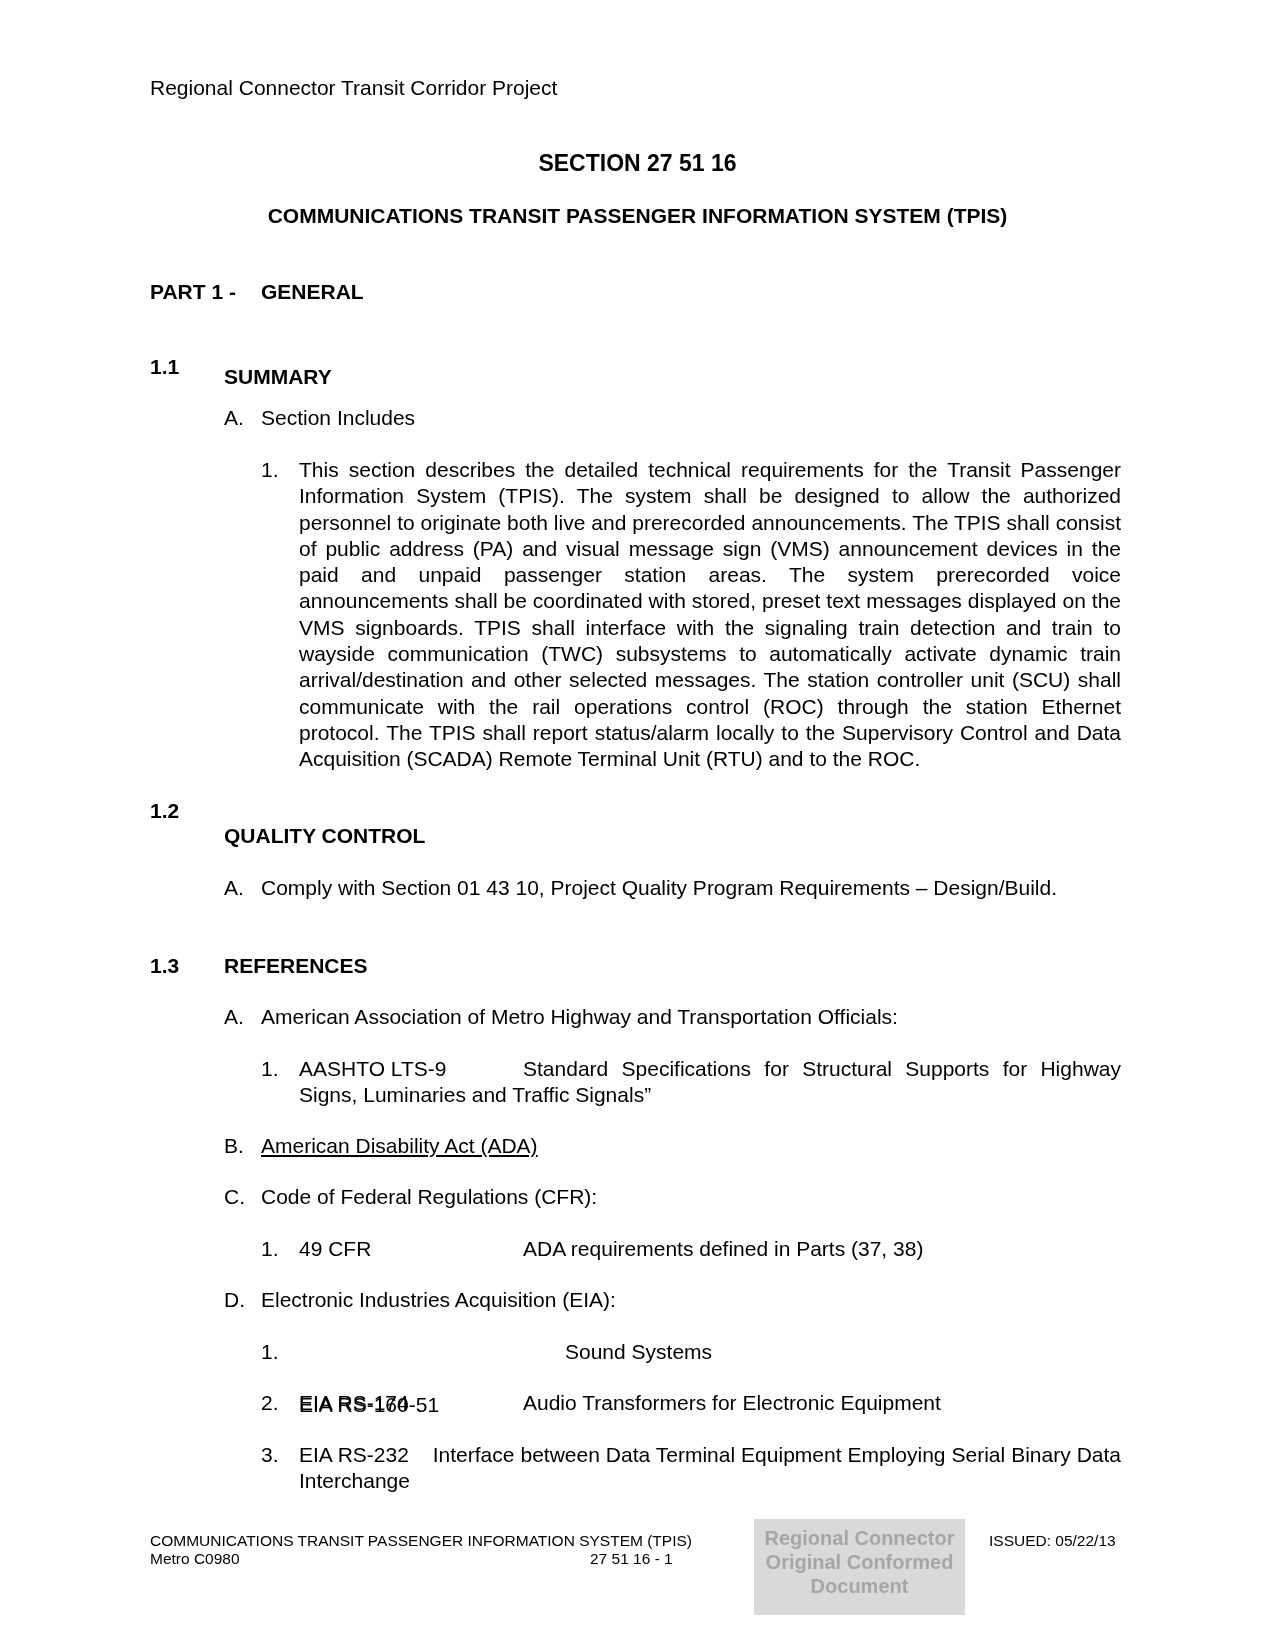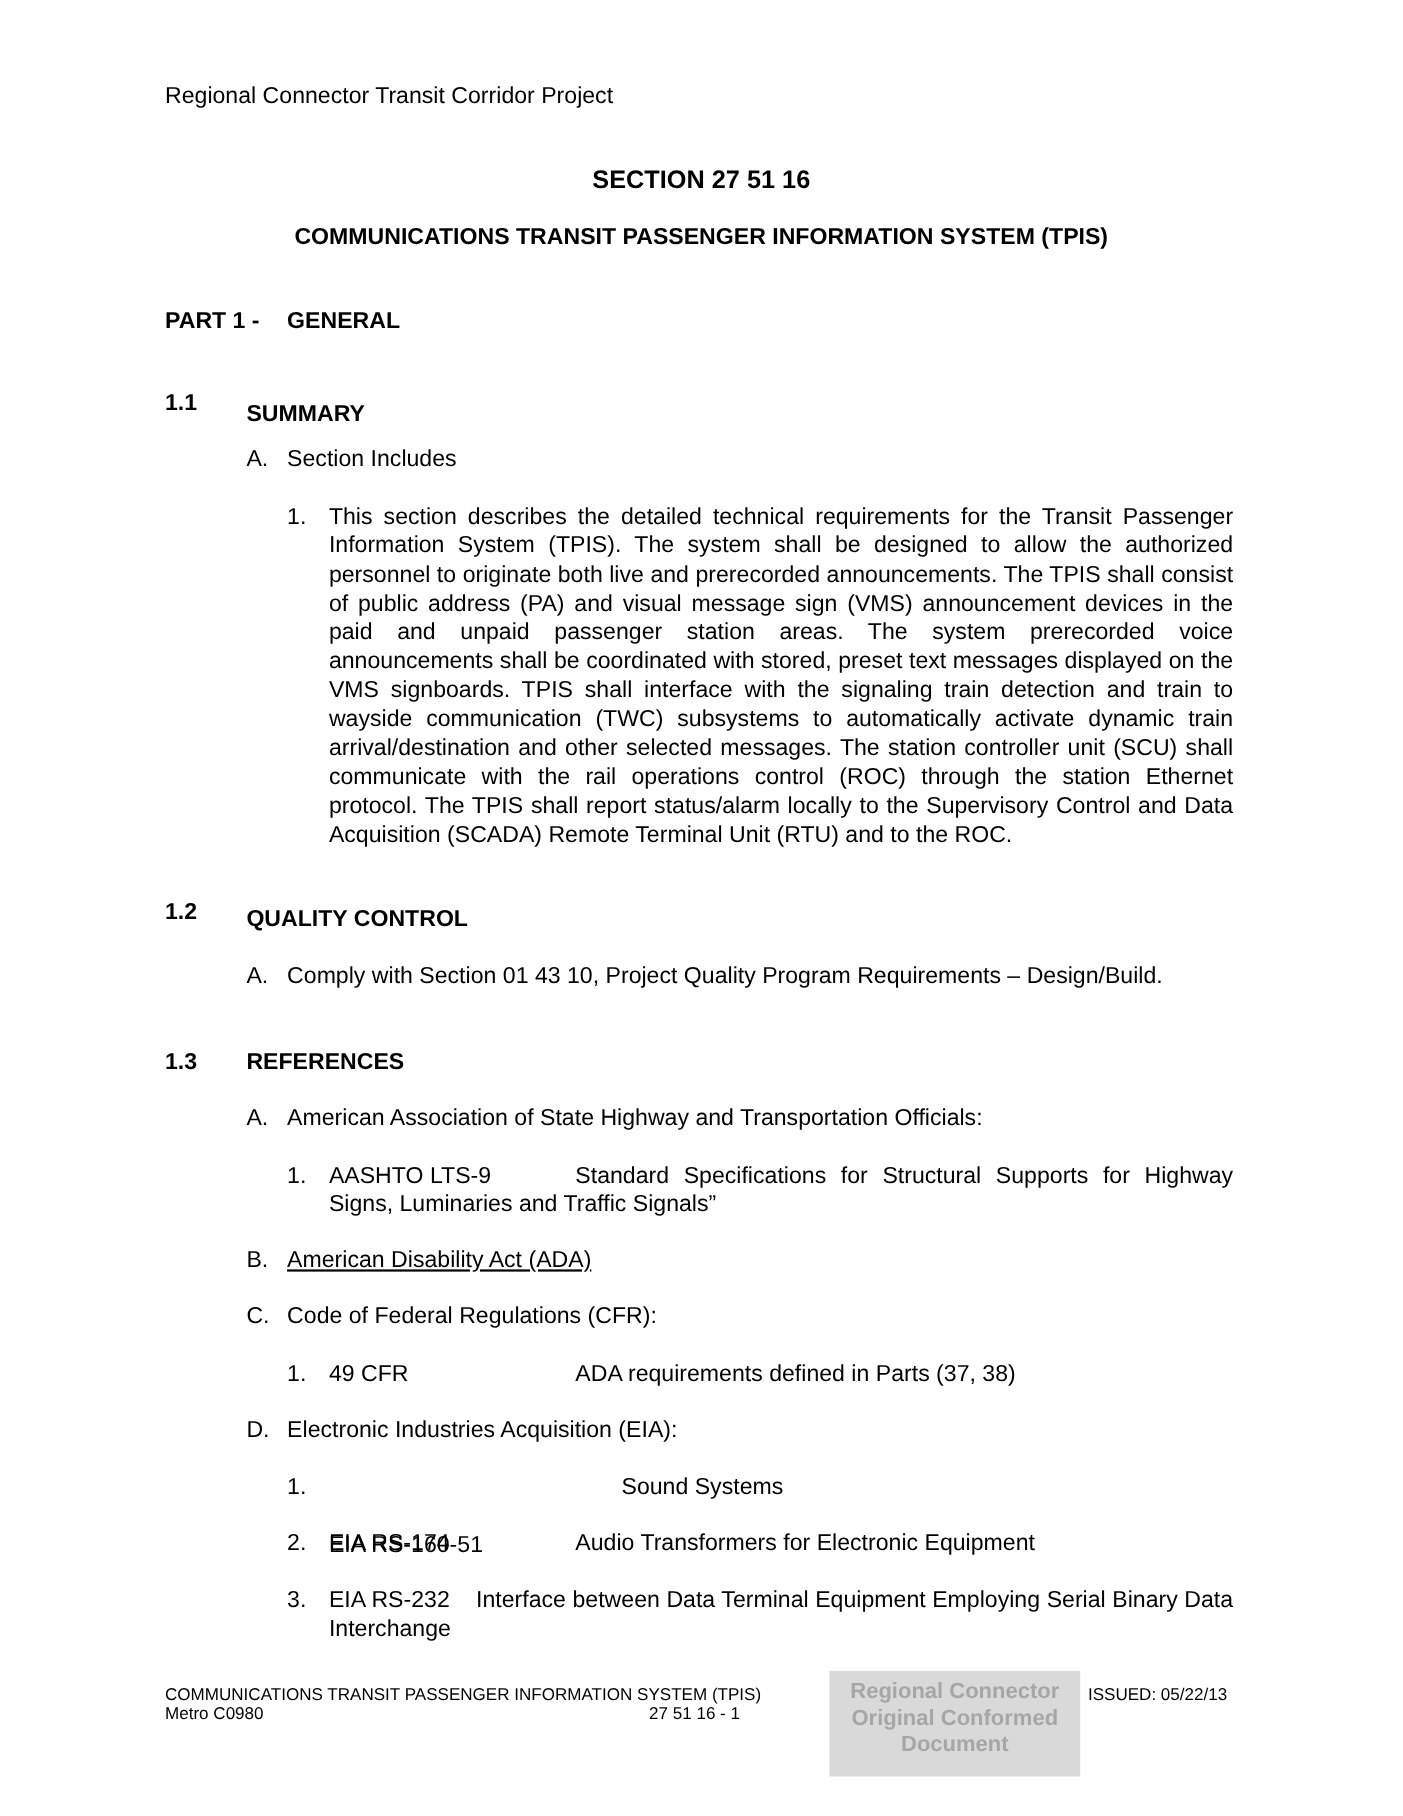--- a/index.html
+++ b/index.html
@@ -4,21 +4,21 @@
 <style>
   html, body { margin: 0; padding: 0; background: #ffffff; }
   body { width: 1275px; height: 1651px; position: relative; overflow: hidden;
          font-family: "Liberation Sans", sans-serif; color: #000; }
   .abs { position: absolute; white-space: nowrap; }
   .t { font-size: 21px; line-height: 26px; }
   .b { font-weight: bold; }
   .para { position: absolute; left: 299px; width: 822px; font-size: 21px; line-height: 26.3px;
           text-align: justify; text-align-last: left; }
   .footer { font-size: 15.5px; line-height: 18px; }
-  .stamp { position: absolute; left: 754px; top: 1519px; width: 228px; height: 96px;
+  .stamp { position: absolute; left: 754px; top: 1519px; width: 211px; height: 96px;
            background: #d9d9d9; color: #a6a6a6; font-weight: bold; font-size: 20px;
            line-height: 24px; text-align: center; padding-top: 7px; box-sizing: border-box; }
 </style>
 </head>
 <body>
 
 <div class="abs t" style="left:150px;top:75px;">Regional Connector Transit Corridor Project</div>
 
 <div class="abs b" style="left:0;width:1275px;text-align:center;top:150px;font-size:23px;">SECTION 27 51 16</div>
 <div class="abs b t" style="left:0;width:1275px;text-align:center;top:203px;">COMMUNICATIONS TRANSIT PASSENGER INFORMATION SYSTEM (TPIS)</div>
@@ -26,30 +26,30 @@
 <div class="abs b t" style="left:150px;top:279px;">PART 1 -</div>
 <div class="abs b t" style="left:261px;top:279px;">GENERAL</div>
 
 <div class="abs b t" style="left:150px;top:354px;">1.1</div>
 <div class="abs b t" style="left:224px;top:364px;">SUMMARY</div>
 <div class="abs t" style="left:224px;top:405px;">A.</div>
 <div class="abs t" style="left:261px;top:405px;">Section Includes</div>
 <div class="abs t" style="left:261px;top:457px;">1.</div>
 <div class="para" style="top:457px;">This section describes the detailed technical requirements for the Transit Passenger Information System (TPIS). The system shall be designed to allow the authorized personnel to originate both live and prerecorded announcements. The TPIS shall consist of public address (PA) and visual message sign (VMS) announcement devices in the paid and unpaid passenger station areas. The system prerecorded voice announcements shall be coordinated with stored, preset text messages displayed on the VMS signboards. TPIS shall interface with the signaling train detection and train to wayside communication (TWC) subsystems to automatically activate dynamic train arrival/destination and other selected messages. The station controller unit (SCU) shall communicate with the rail operations control (ROC) through the station Ethernet protocol. The TPIS shall report status/alarm locally to the Supervisory Control and Data Acquisition (SCADA) Remote Terminal Unit (RTU) and to the ROC.</div>
 
-<div class="abs b t" style="left:150px;top:816px;">1.2</div>
+<div class="abs b t" style="left:150px;top:798px;">1.2</div>
 <div class="abs b t" style="left:224px;top:823px;">QUALITY CONTROL</div>
 <div class="abs t" style="left:224px;top:875px;">A.</div>
 <div class="para" style="left:261px;width:860px;top:875px;">Comply with Section 01 43 10, Project Quality Program Requirements – Design/Build.</div>
 
 <div class="abs b t" style="left:150px;top:953px;">1.3</div>
 <div class="abs b t" style="left:224px;top:953px;">REFERENCES</div>
 
 <div class="abs t" style="left:224px;top:1004px;">A.</div>
-<div class="abs t" style="left:261px;top:1004px;">American Association of State Highway and Transportation Officials:</div>
+<div class="abs t" style="left:261px;top:1004px;">American Association of Metro Highway and Transportation Officials:</div>
 <div class="abs t" style="left:261px;top:1056px;">1.</div>
 <div class="abs t" style="left:299px;top:1056px;">AASHTO LTS-9</div>
 <div class="para" style="left:299px;width:822px;top:1056px;text-indent:224px;">Standard Specifications for Structural Supports for Highway Signs, Luminaries and Traffic Signals”</div>
 
 <div class="abs t" style="left:224px;top:1133px;">B.</div>
 <div class="abs t" style="left:261px;top:1133px;text-decoration:underline;">American Disability Act (ADA)</div>
 
 <div class="abs t" style="left:224px;top:1184px;">C.</div>
 <div class="abs t" style="left:261px;top:1184px;">Code of Federal Regulations (CFR):</div>
 <div class="abs t" style="left:261px;top:1236px;">1.</div>

